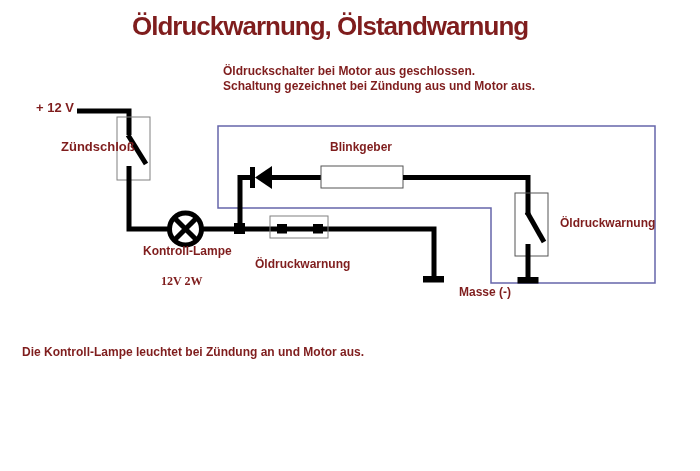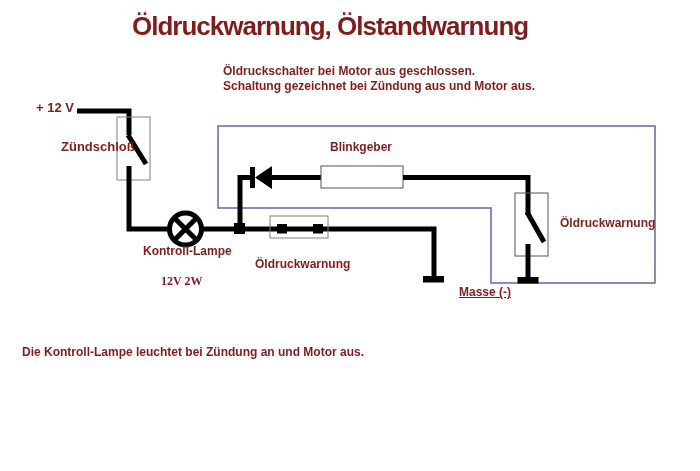--- a/index.html
+++ b/index.html
@@ -81,19 +81,19 @@
   <div class="lbl" style="left:330px;top:140px;">Blinkgeber</div>
 
   <div class="lbl" style="left:560px;top:216px;">Öldruckwarnung</div>
 
   <div class="lbl" style="left:143px;top:244px;">Kontroll-Lampe</div>
 
   <div class="lbl" style="left:161px;top:274px;font-family:Liberation Serif, serif;">12V 2W</div>
 
   <div class="lbl" style="left:255px;top:257px;">Öldruckwarnung</div>
 
-  <div class="lbl" style="left:459px;top:285px;text-decoration:underline;">Masse (-)</div>
+  <div class="lbl" style="left:459px;top:285px;">Masse (-)</div>
 
 
   <div class="lbl" style="left:22px;top:345px;text-align:center;">Die Kontroll-Lampe leuchtet bei Zündung an und Motor aus.</div>
 
 
 </div>
 
 </body></html>

